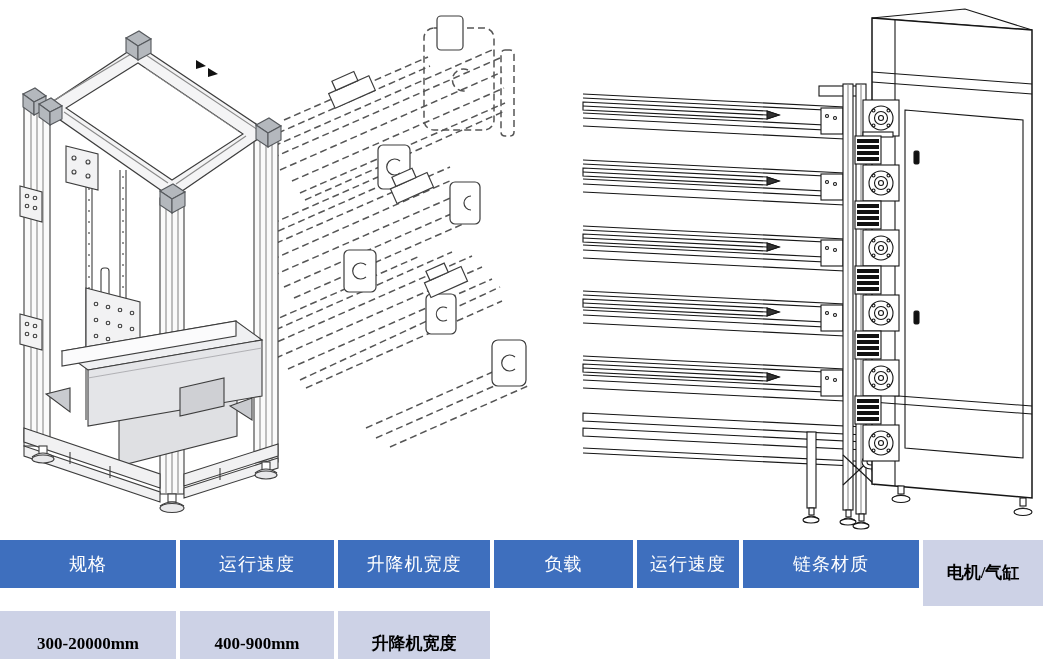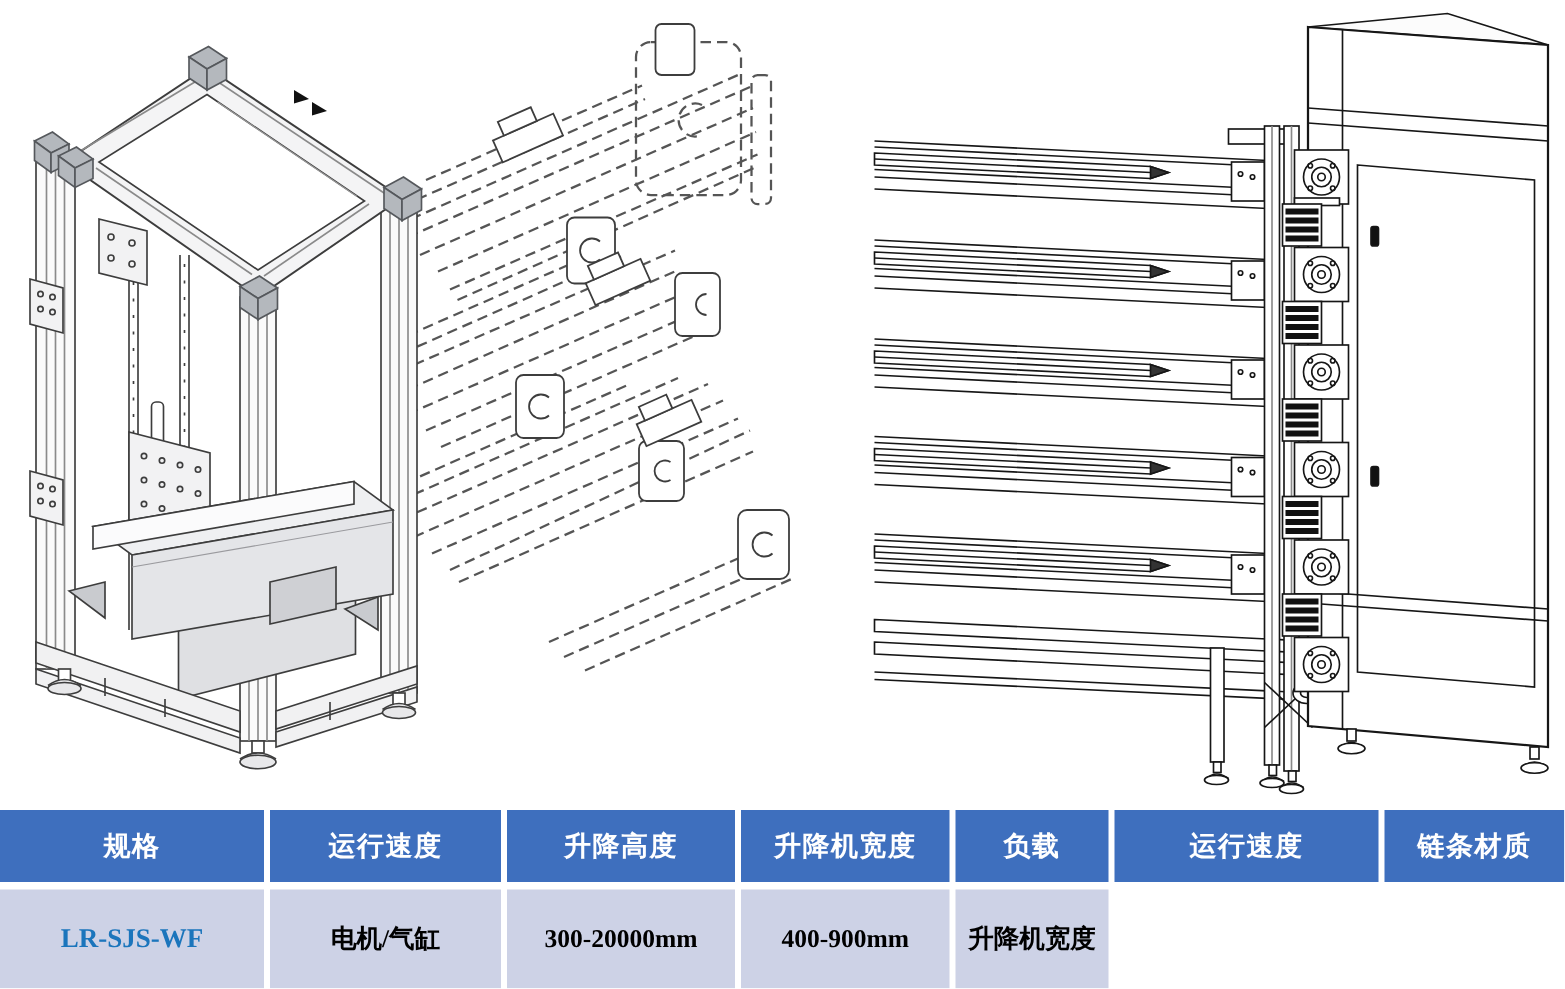--- a/index.html
+++ b/index.html
@@ -5,21 +5,21 @@
   html,body{margin:0;padding:0;background:#fff;}
   .page{position:relative;width:1043px;height:659px;background:#fff;overflow:hidden;
         font-family:"Liberation Serif","DejaVu Serif",serif;}
   .drawing{position:absolute;top:0;}
   #leftDrawing{left:0;}
   #rightDrawing{left:575px;}
   .spec-table{position:absolute;left:0;top:540px;width:1043px;display:grid;
       grid-template-columns:176px 154px 152px 139px 102px 176px 120px;
       column-gap:4px;row-gap:5px;background:#fff;}
   .th{height:48px;background:#3E6FBE;color:#fff;display:flex;align-items:center;justify-content:center;
-      font-size:18px;font-weight:bold;letter-spacing:1px;}
+      font-size:18px;font-weight:normal;letter-spacing:1px;}
   .td{height:66px;background:#CDD2E6;color:#000;display:flex;align-items:center;justify-content:center;
       font-size:17px;font-weight:bold;text-align:center;white-space:pre-line;line-height:1.2;}
   .td.model{color:#1B75BC;font-size:18px;}
   svg{display:block;}
 </style>
 </head>
 <body>
 
 <div class="page">
 
@@ -431,26 +431,24 @@
         <rect x="445" y="498" width="6" height="8"></rect>
           <path d="M440,511 Q448,505 456,511"></path>
           <ellipse cx="448" cy="512" rx="9" ry="3.5"></ellipse>
       </g>
     </g>
   </svg>
 
   <div class="spec-table">
     <div class="th">规格</div>
     <div class="th">运行速度</div>
-    <div class="th">升降高度</div>
     <div class="th">升降机宽度</div>
     <div class="th">负载</div>
     <div class="th">运行速度</div>
     <div class="th">链条材质</div>
 
-    <div class="td model">LR-SJS-WF</div>
     <div class="td">电机/气缸</div>
     <div class="td">300-20000mm</div>
     <div class="td">400-900mm</div>
     <div class="td">升降机宽度</div>
   </div>
 
 </div>
 
 </body></html>

